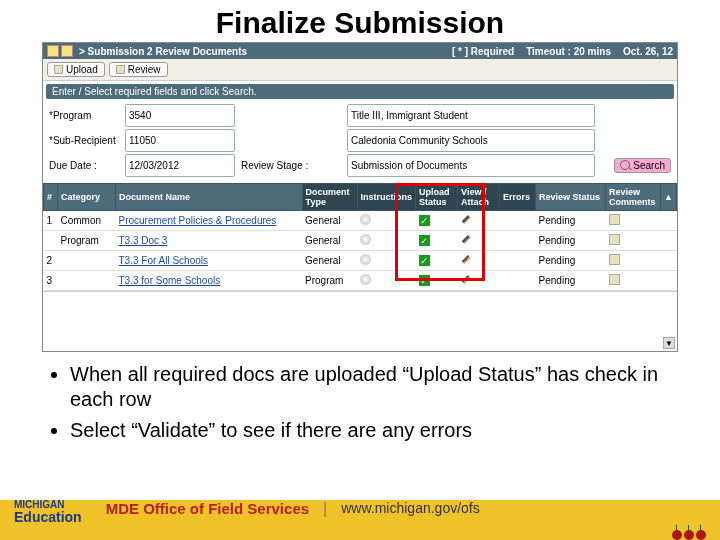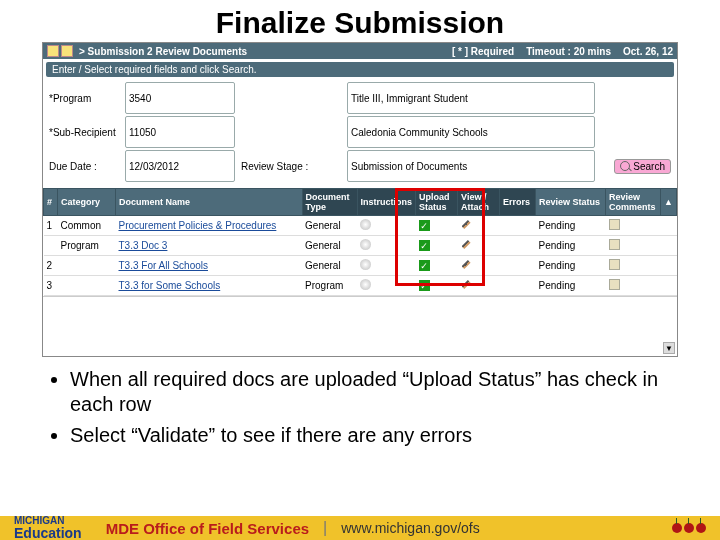--- a/index.html
+++ b/index.html
@@ -69,21 +69,21 @@
     display:grid;
     grid-template-columns: 70px 110px 100px 1fr 70px;
     gap:2px 6px;
     padding:2px 6px 4px 6px;
     align-items:center;
   }
   .lbl { font-size:10px; }
   .txtbox {
     border:1px solid #9aa;
     background:#fff;
-    height:32px;
+    height:23px;
     padding:0 3px;
     font-size:10px;
     display:flex;
     align-items:center;
     border-radius:2px;
   }
   .txtbox.read { background:#fff; }
   .search-btn, .action-btn {
     background:#f9a8d4;
     border:1px solid #999;
@@ -144,24 +144,23 @@
   .bullets {
     font-size:20px;
     padding:10px 46px 0 46px;
     line-height:1.25;
   }
   .bullets ul{margin:0;padding-left:24px;}
   .bullets li{margin-bottom:6px;}
   .footer {
     position:absolute;
     left:0;right:0;bottom:0;
-    height:24px;
+    height:40px;
     background:#f0c22a;
     display:flex;
-    align-items:center;
     padding:0 14px;
     gap:14px;
   }
   .footer .logo-block{display:flex;flex-direction:column;line-height:1;}
   .footer .mi{font-size:10px;font-weight:bold;color:#1a3a8a;}
   .footer .edu{font-size:14px;font-weight:bold;color:#1a3a8a;}
   .footer .title{font-size:15px;font-weight:bold;color:#b91c1c;margin-left:10px;}
   .footer .url{font-size:14px;color:#333;}
   .footer .sep{color:#777;}
   .footer .cherries{margin-left:auto;display:flex;gap:2px;align-items:flex-end;}
@@ -182,20 +181,30 @@
     </span>
     <span>&gt; Submission 2 Review Documents</span>
     <span class="spacer"></span>
     <span class="crumb-right">[ * ]   Required</span>
     <span style="width:12px"></span>
     <span class="crumb-right">Timeout : 20 mins</span>
     <span style="width:12px"></span>
     <span class="crumb-right">Oct. 26, 12</span>
   </div>
 
+  <div class="tab-row">
+    <div class="tab-btn">
+      <span class="mini"></span>
+      <span>Upload</span>
+    </div>
+    <div class="tab-btn">
+      <span class="mini"></span>
+      <span>Review</span>
+    </div>
+  </div>
 
   <div class="hint-bar">Enter / Select required fields and click Search.</div>
 
   <div class="form-grid">
     <span class="lbl">*Program</span>
     <div class="txtbox">
         <span>3540</span>
       </div>
     <div></div>
     <div class="txtbox read">

